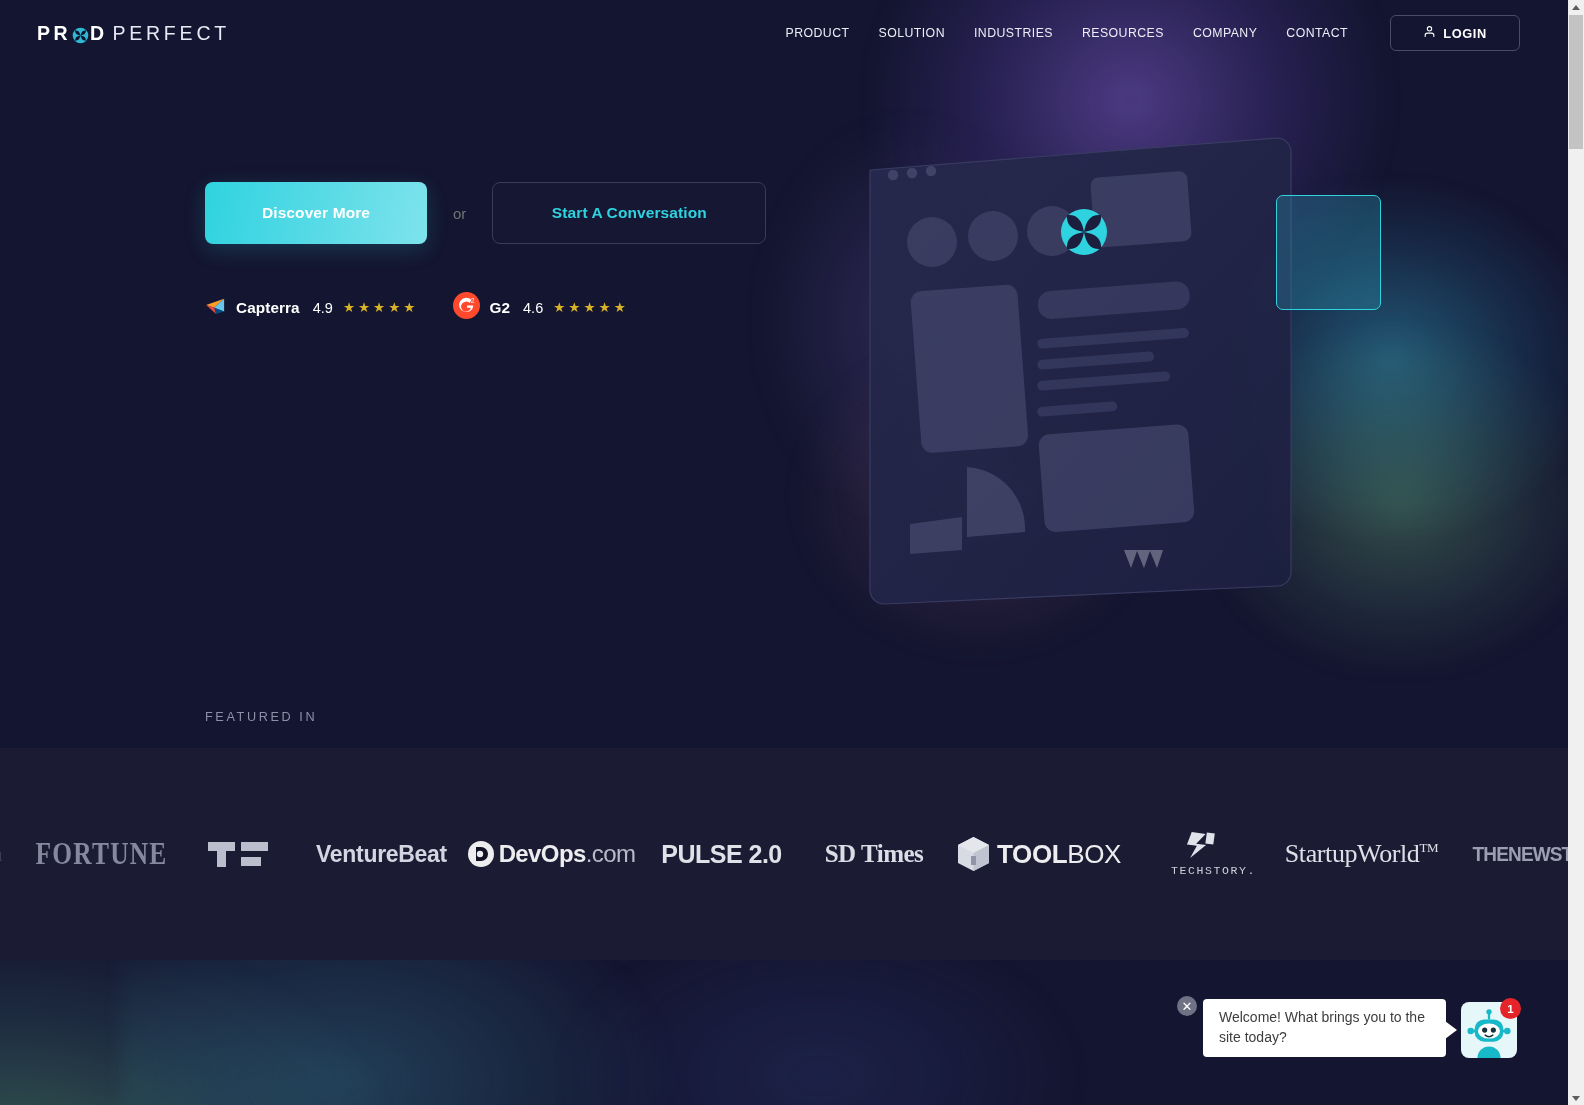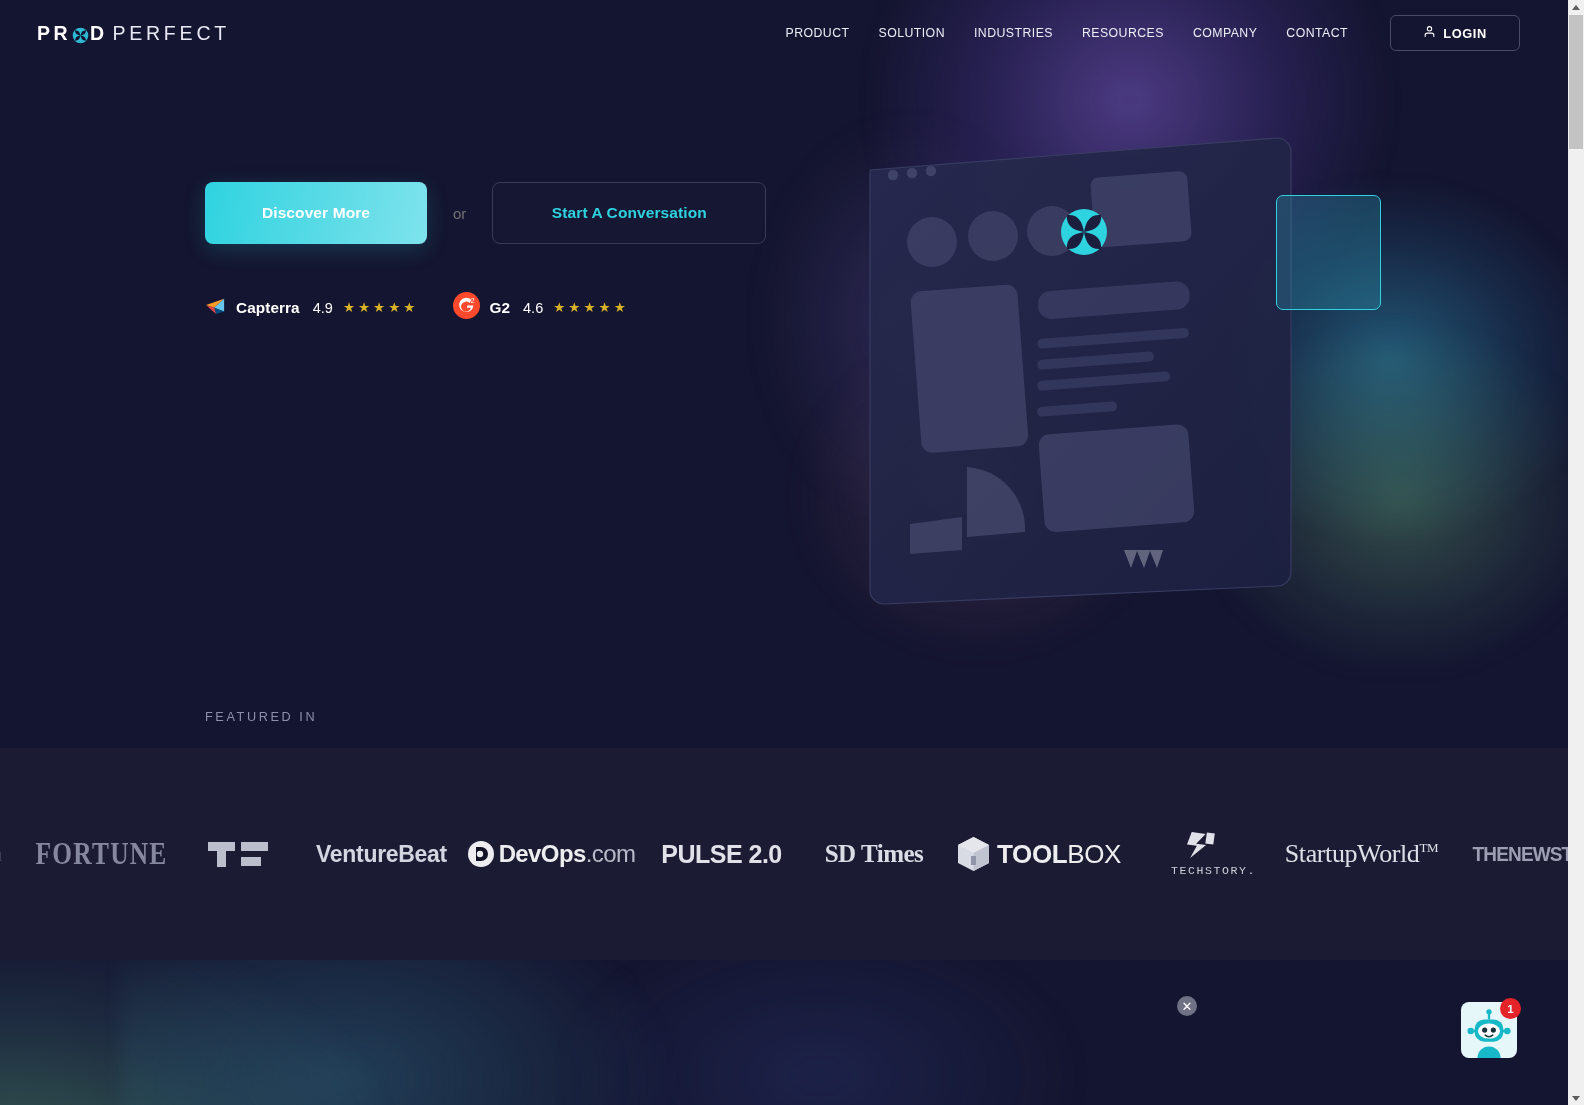--- a/index.html
+++ b/index.html
@@ -504,20 +504,23 @@
 
     <div class="bottom-band">
       <div class="bb-green"></div>
       <div class="bb-teal"></div>
       <div class="bb-blue"></div>
     </div>
 
     <div class="chat-close">
       <span>✕</span>
     </div>
+    <div class="chat-bubble">
+      <span>Welcome! What brings you to the site today?</span>
+    </div>
     <div class="chat-avatar">
       <svg width="50" height="50" viewBox="0 0 50 52" xmlns="http://www.w3.org/2000/svg">
         <line x1="25" y1="5" x2="25" y2="12" stroke="#17b8c8" stroke-width="2.4"></line>
         <circle cx="25" cy="4" r="2.8" fill="#17b8c8"></circle>
         <rect x="10" y="12" width="30" height="23" rx="10" fill="#17b8c8"></rect>
         <ellipse cx="25" cy="24" rx="11.5" ry="7.8" fill="#ffffff"></ellipse>
         <circle cx="20.5" cy="23" r="2.7" fill="#17323a"></circle>
         <circle cx="29.5" cy="23" r="2.7" fill="#17323a"></circle>
         <path d="M21,28.2 q4,3.2 8,0" stroke="#17323a" stroke-width="1.5" fill="none" stroke-linecap="round"></path>
         <circle cx="6" cy="24" r="3.4" fill="#17b8c8"></circle>

